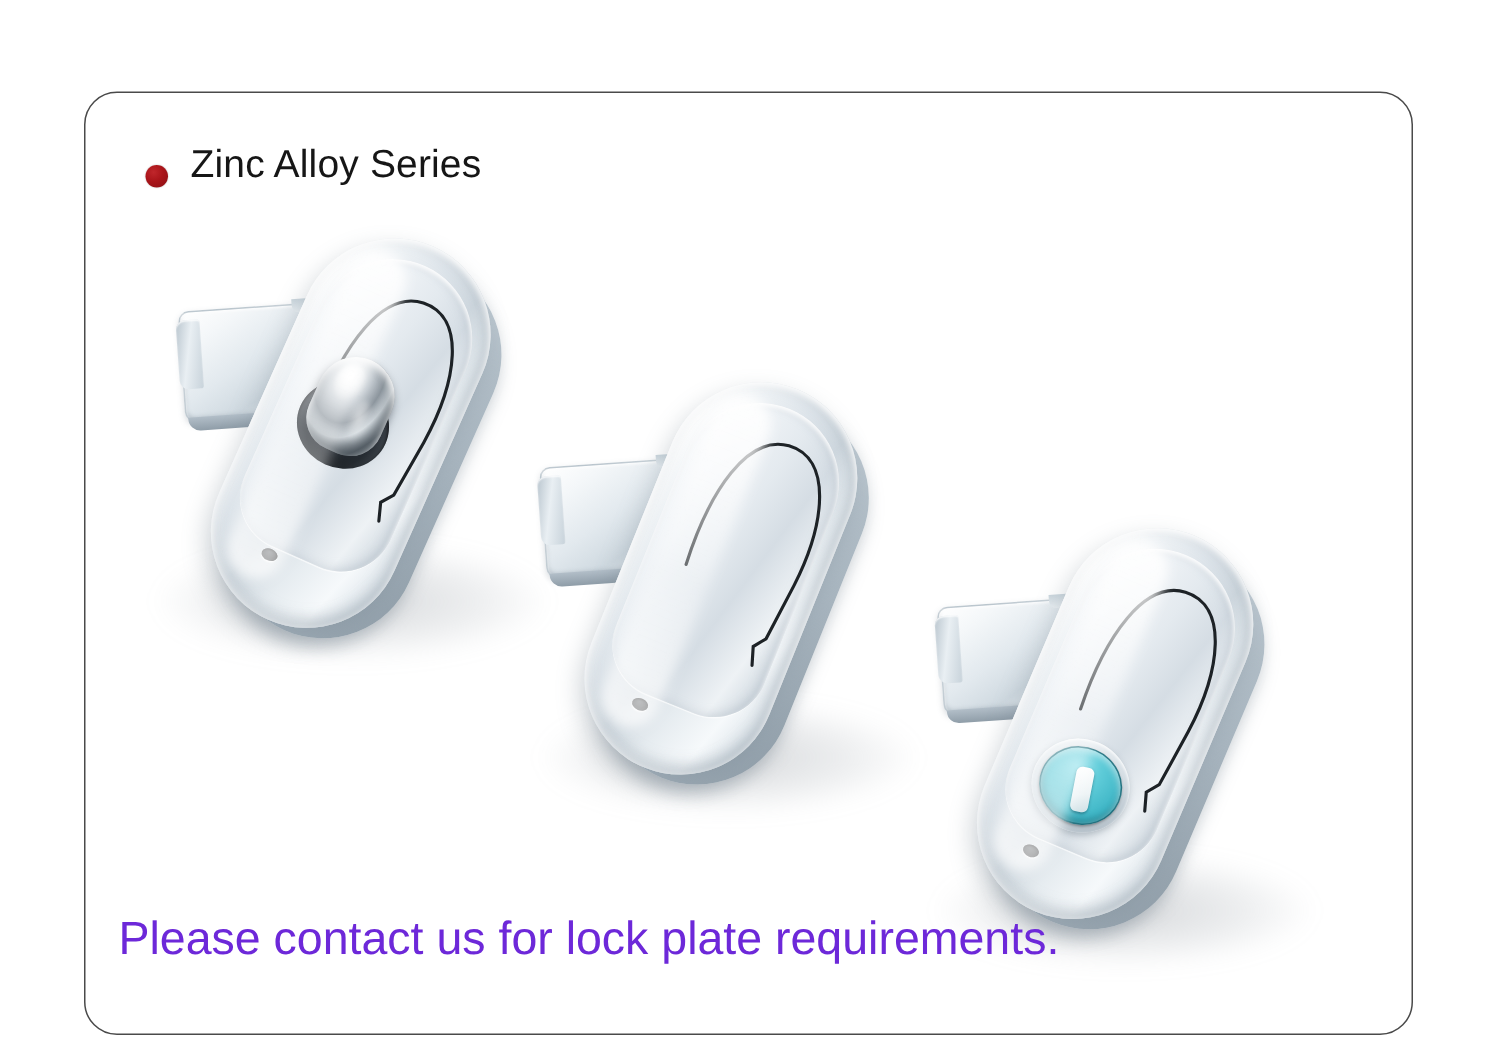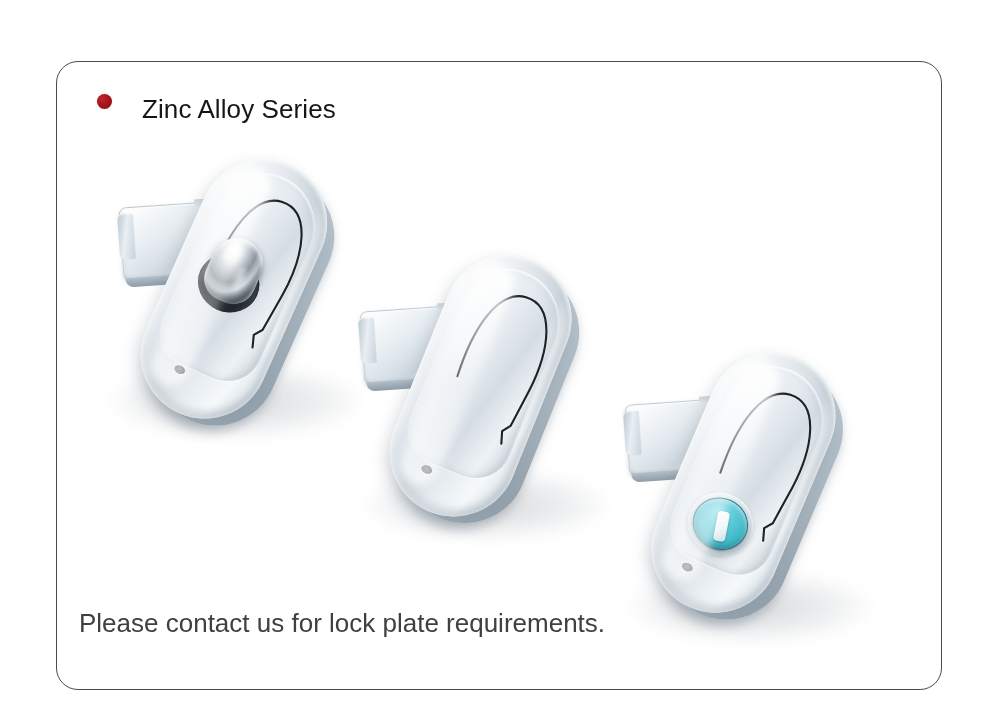--- a/index.html
+++ b/index.html
@@ -9,28 +9,28 @@
   .page{position:relative;width:1000px;height:701px;background:#ffffff;}
 
   
   .card{
     position:absolute;left:56px;top:61px;width:886px;height:629px;
     border:1.4px solid #4a4a4a;border-radius:22px;
     background:#ffffff;box-sizing:border-box;overflow:hidden;
   }
 
   
-  .heading{position:absolute;left:40px;top:32px;display:flex;align-items:flex-start;gap:30px;}
+  .heading{position:absolute;left:40px;top:32px;display:flex;align-items:flex-end;gap:15px;}
   .bullet{width:15px;height:15px;border-radius:50%;
     background:radial-gradient(circle at 36% 32%,#c0262b 0%,#a91419 45%,#8b0f14 100%);
     box-shadow:0 0 1px rgba(0,0,0,.35);flex:none;}
   .heading-text{font-size:26px;color:#161616;letter-spacing:.1px;white-space:nowrap;}
 
   
-  .note{position:absolute;left:22px;top:546px;font-size:26px;color:#404040;white-space:nowrap;}
+  .note{position:absolute;left:22px;top:546px;font-size:31px;color:#6d28d9;white-space:nowrap;}
 
   
   .stage{position:absolute;left:0;top:0;width:886px;height:629px;}
 
   
   .lock{position:absolute;width:330px;height:330px;}
   .lock-inner{position:absolute;left:0;top:0;width:330px;height:330px;
               transform-origin:50% 50%;}
 
   

